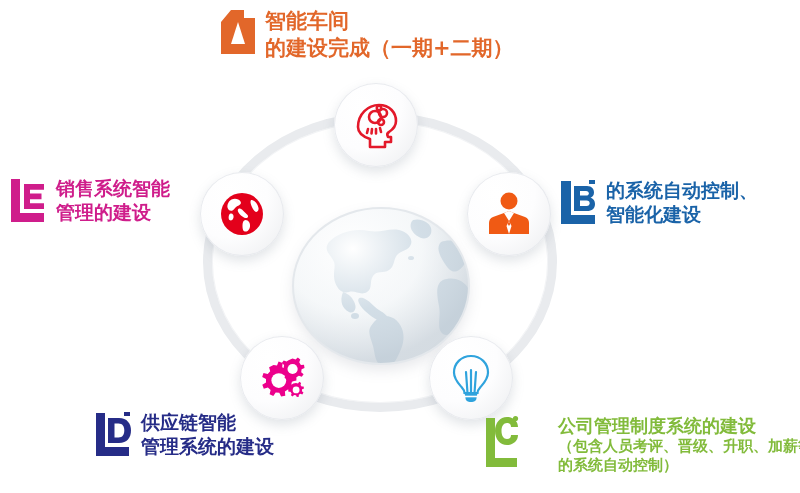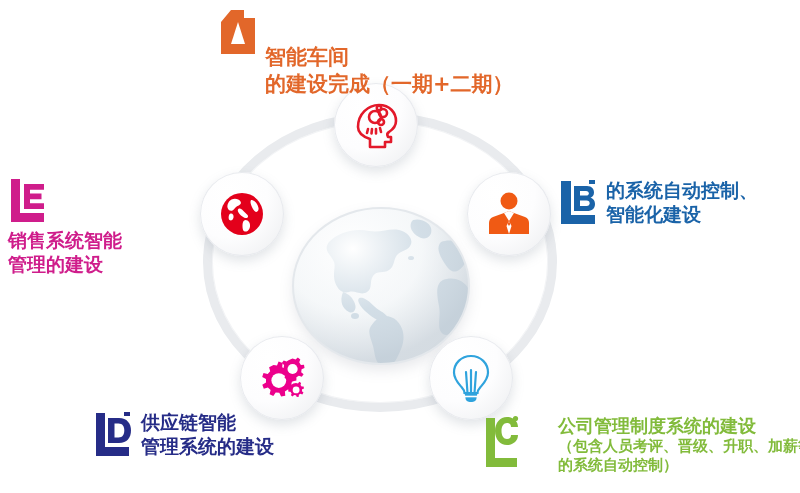--- a/index.html
+++ b/index.html
@@ -53,33 +53,33 @@
   .node-c{left:429px;top:336px;}
   .node-d{left:240px;top:336px;}
   .node-e{left:200px;top:172px;}
 
   
   .label{position:absolute;display:flex;align-items:flex-start;}
   .marker{flex:0 0 auto;margin-right:8px;}
   .ltext{line-height:1.28;font-weight:bold;white-space:pre;}
 
   .label-a{left:219px;top:8px;}
-  .label-a .ltext{color:#e2672a;font-size:21px;margin-top:36px;}
+  .label-a .ltext{color:#e2672a;font-size:21px;}
 
   .label-b{left:558px;top:178px;}
   .label-b .ltext{color:#1a63a8;font-size:19px;}
 
   .label-c{left:484px;top:414px;gap:28px;}
   .label-c .ltext{color:#82bb3b;font-size:18px;}
   .label-c .sub{font-size:15px;display:block;}
 
   .label-d{left:93px;top:410px;}
   .label-d .ltext{color:#262c87;font-size:19px;}
 
-  .label-e{left:8px;top:176px;flex-direction:column;}
+  .label-e{left:8px;top:176px;}
   .label-e .ltext{color:#cf1d8b;font-size:19px;}
 </style>
 </head>
 <body>
 
 <div id="stage">
 
   <div class="ring"></div>
 
   <div class="globe-wrap">

